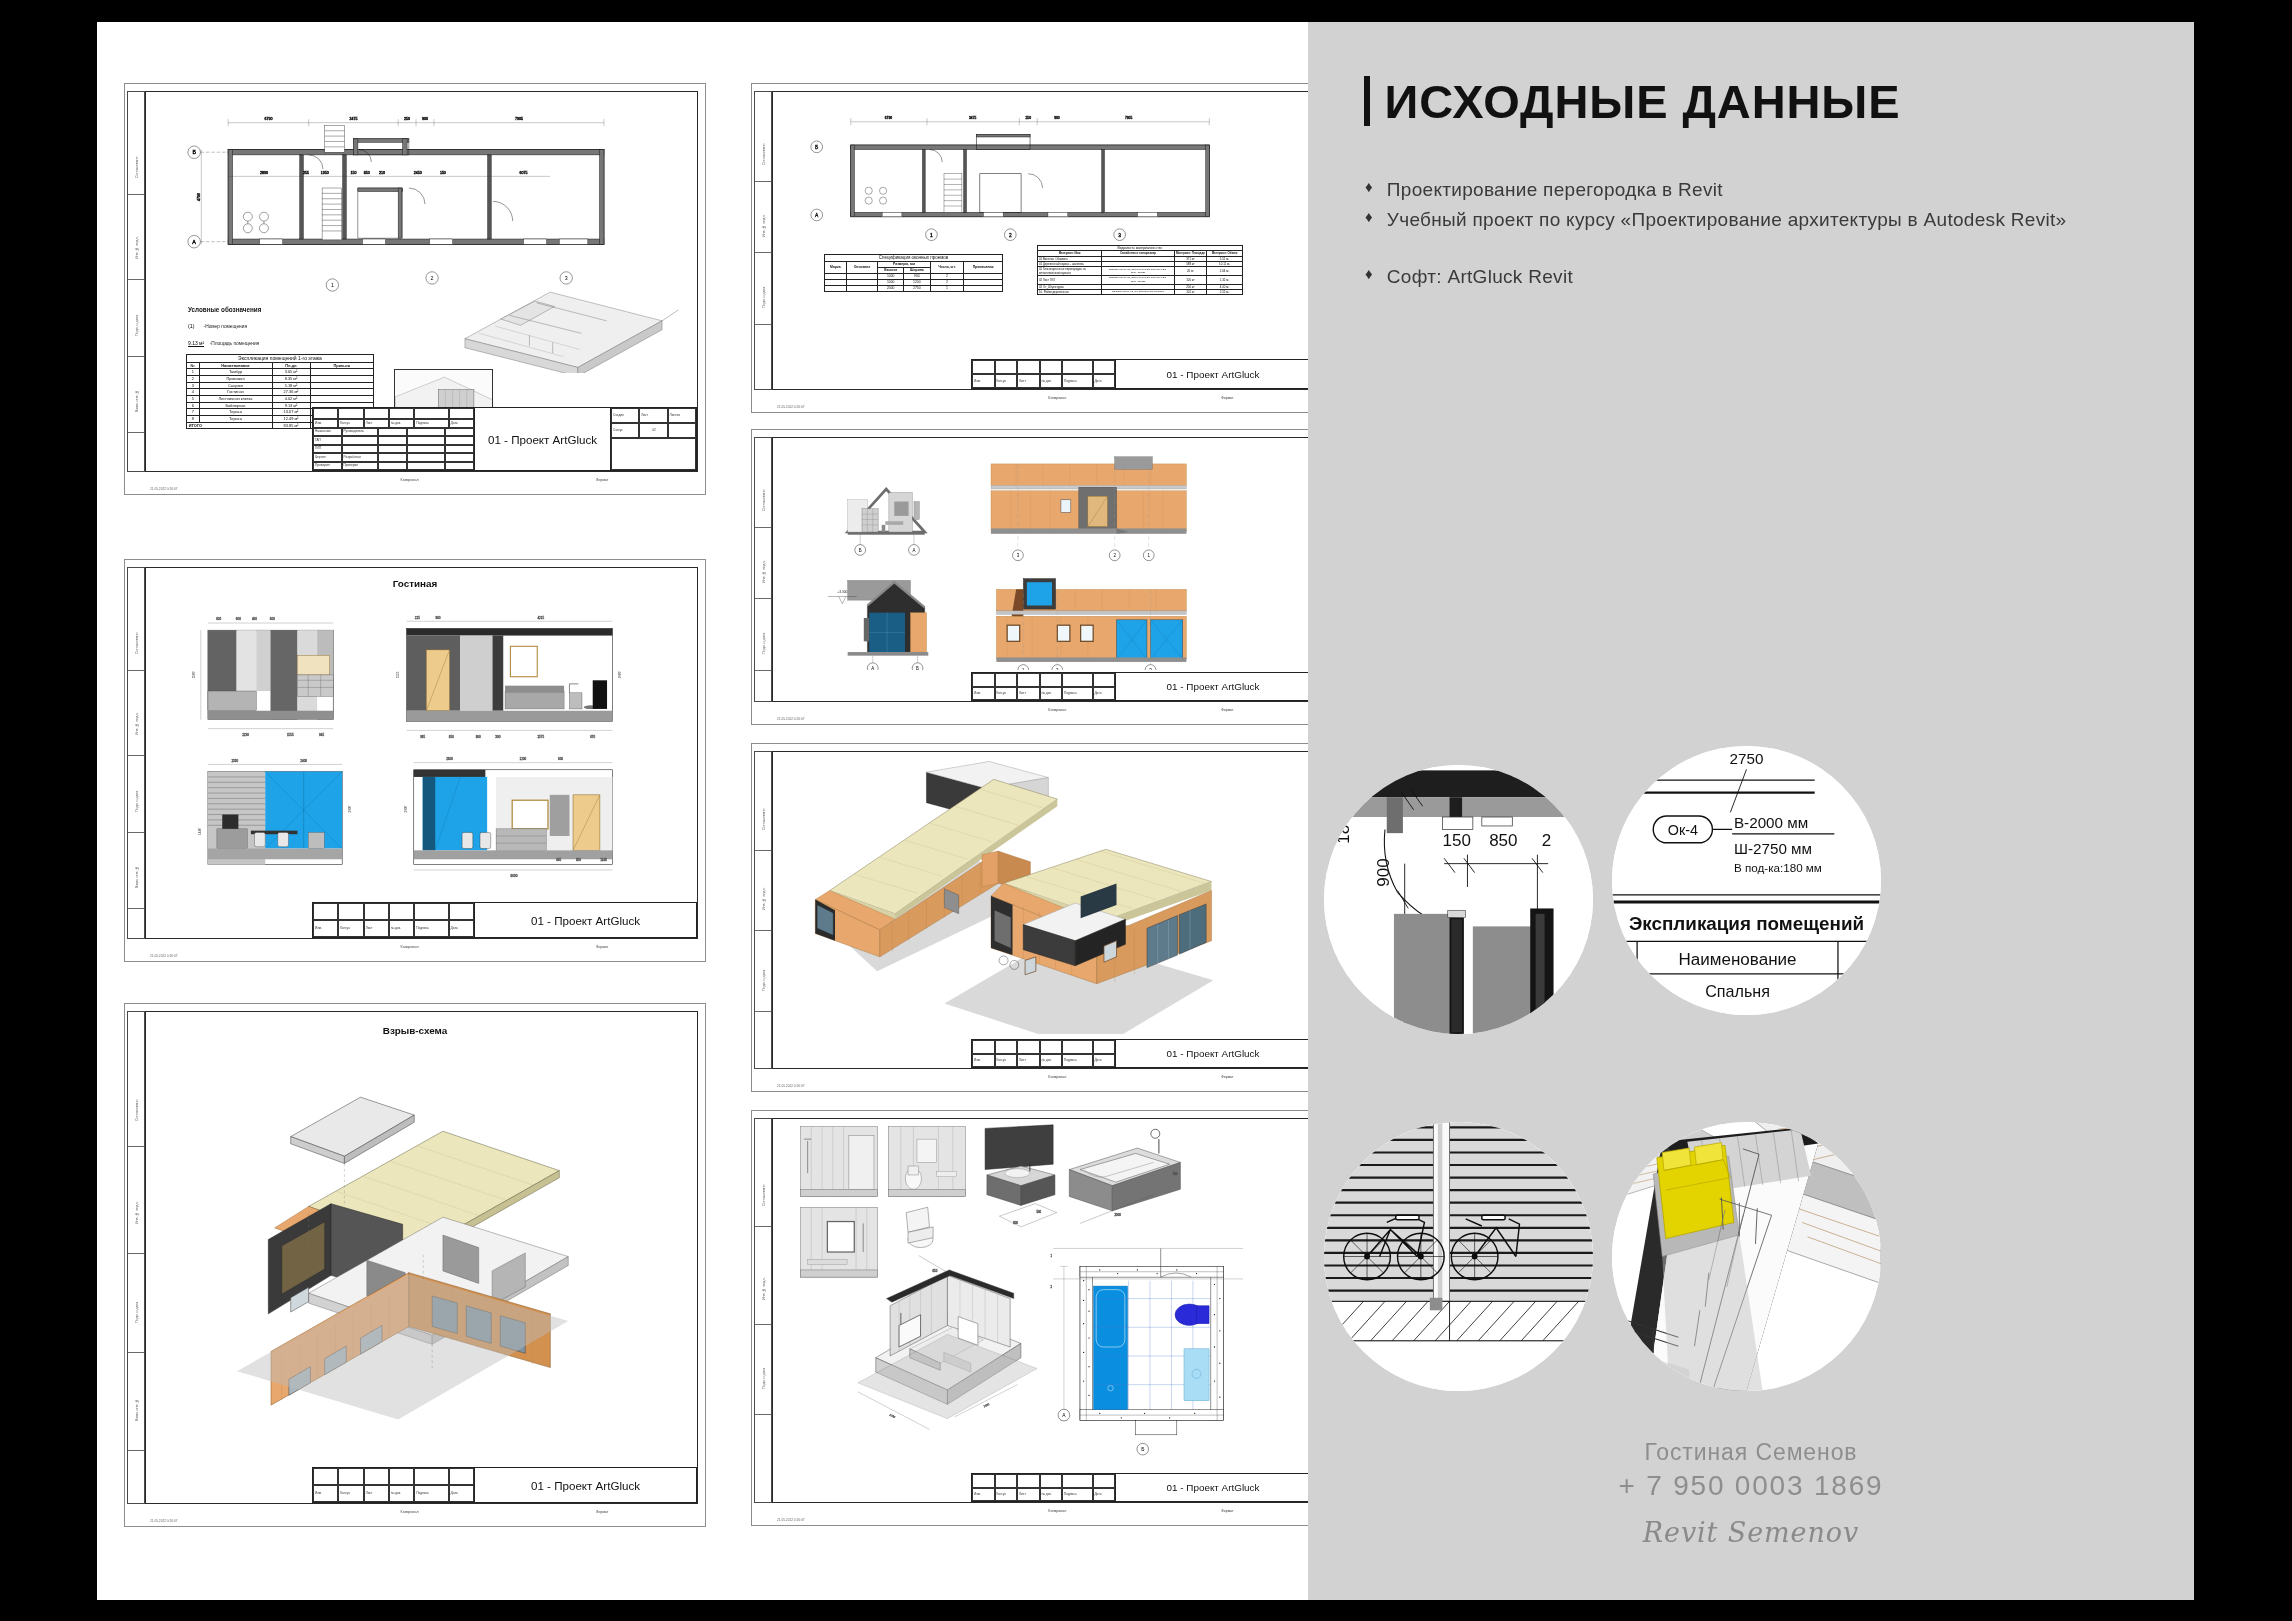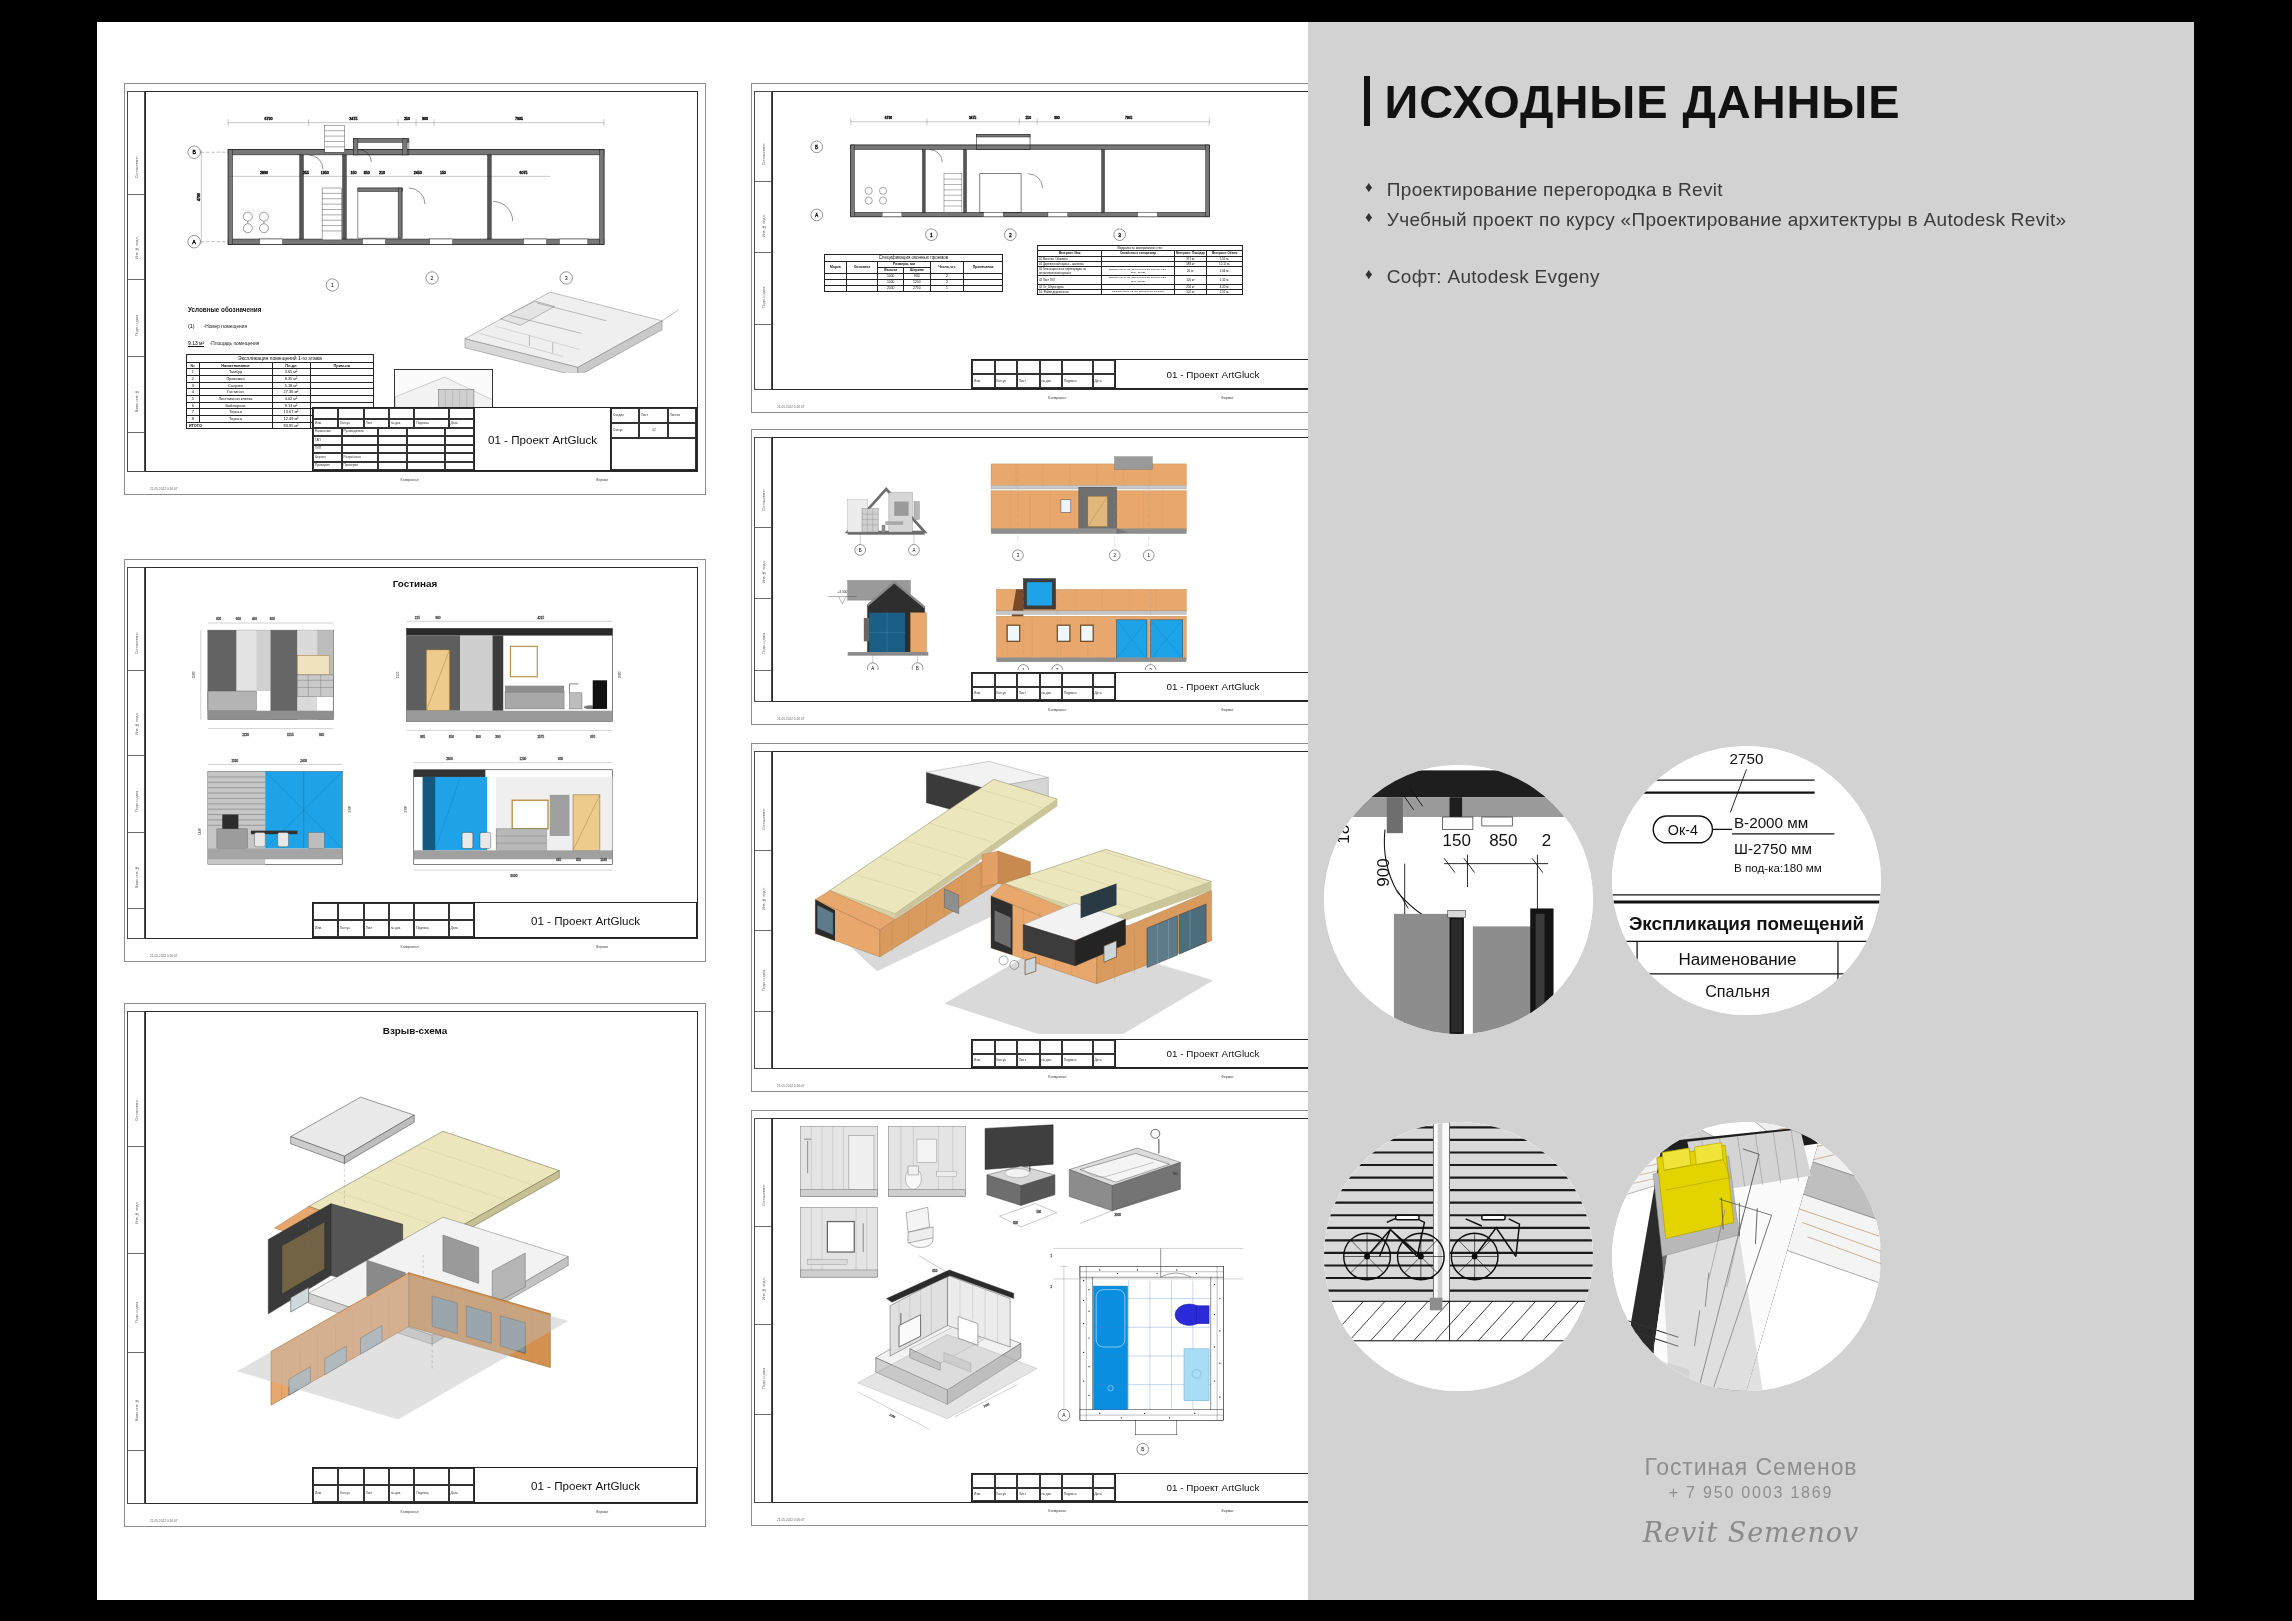--- a/index.html
+++ b/index.html
@@ -81,21 +81,21 @@
   .bl.spaced{ margin-top:30px; }
   
   .circ{
     position:absolute; border-radius:50%; background:#fff; overflow:hidden;
   }
   .sig-block{
     position:absolute; left:0; right:0; bottom:52px; text-align:center;
     color:#8e8e8e;
   }
   .sig-name{ font-size:23px; font-weight:300; letter-spacing:0.9px; line-height:1.35;}
-  .sig-phone{ font-size:16px; font-weight:300; letter-spacing:1.8px; line-height:1.3;}
+  .sig-phone{ font-size:28px; font-weight:300; letter-spacing:1.8px; line-height:1.3;}
   .sig-script{
     font-family:"DejaVu Serif", serif; font-style:italic; font-size:27px;
     margin-top:12.5px; color:#8a8a8a; letter-spacing:0.9px;
   }
   
   svg{ display:block; }
   .tblsmall{ border-collapse:collapse; font-size:3.9px; color:#111; }
   .tblsmall td, .tblsmall th{ border:0.4px solid #222; padding:0 0.9px; text-align:center;
      font-weight:400; line-height:1.45; white-space:nowrap;}
   .tblsmall th{ font-weight:700; }
@@ -1504,21 +1504,21 @@
       <div class="bl">
         <span class="dot">♦</span>
         <span class="tx">Проектирование перегородка в Revit</span>
       </div>
       <div class="bl">
         <span class="dot">♦</span>
         <span class="tx">Учебный проект по курсу «Проектирование архитектуры в Autodesk Revit»</span>
       </div>
       <div class="bl spaced">
         <span class="dot">♦</span>
-        <span class="tx">Софт: Autodesk Evgeny</span>
+        <span class="tx">Софт: ArtGluck Revit</span>
       </div>
     </div>
 
     <div class="circ" style="left:16px; top:743px; width:269px; height:269px;">
       <svg width="269" height="269" viewBox="0 0 300 300">
         <rect width="300" height="300" fill="#fff"></rect>
 
         <rect x="0" y="6" width="300" height="30" fill="#1e1e1e"></rect>
         <rect x="0" y="36" width="300" height="22" fill="#9a9a9a"></rect>
         <rect x="0" y="58" width="300" height="18" fill="#fff"></rect>

